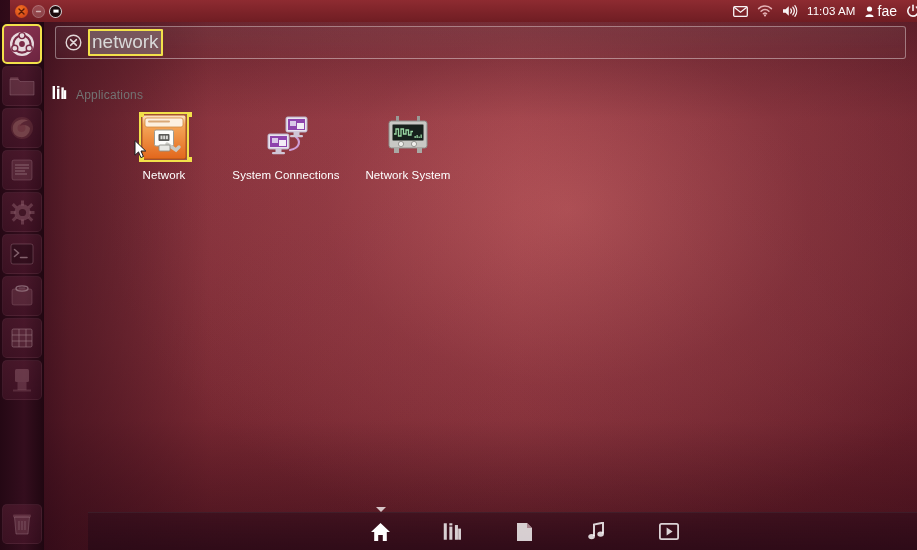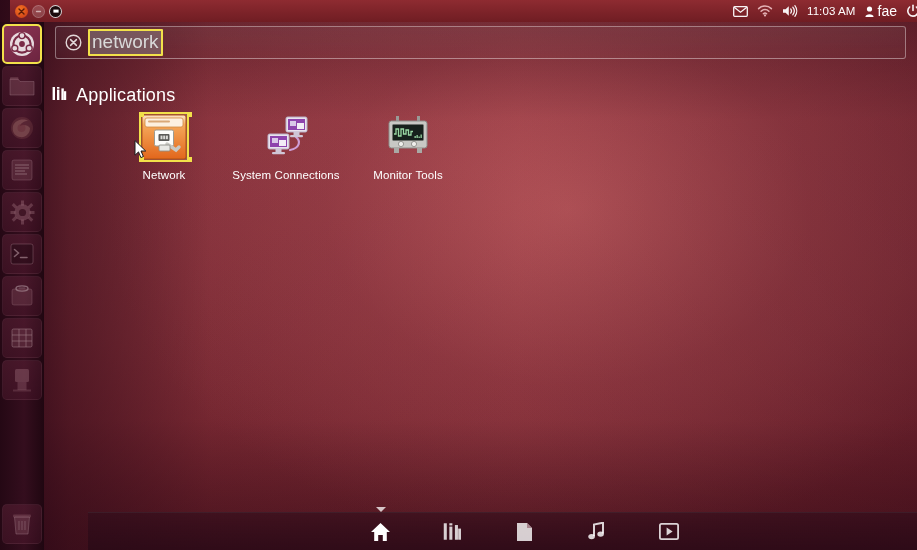--- a/index.html
+++ b/index.html
@@ -83,21 +83,21 @@
     background:rgba(150,150,150,0.42);
     border:2px solid #f2e14a; border-radius:1px;
     padding:1px 2px 3px 2px;
     font-weight:400;
   }
 
   
   #cat-header {
     position:absolute; top:63px; left:8px; display:flex; align-items:center; gap:9px;
   }
-  #cat-header .cat-label { color:#ffffff; font-size:18px; font-weight:400; letter-spacing:.2px; }
+  #cat-header .cat-label { color:#737373; font-size:12px; font-weight:400; letter-spacing:.2px; }
 
   
   #results {
     position:absolute; top:88px; left:60px; width:800px;
     display:flex; flex-wrap:wrap;
   }
   .result {
     width:120px; display:flex; flex-direction:column; align-items:center;
     padding-top:2px; margin-right:2px;
   }
@@ -406,21 +406,21 @@
                 <rect x="31.5" y="20" width="1.3" height="3"></rect>
               <rect x="33.5" y="21.5" width="1.3" height="1.5"></rect>
                 <rect x="35.5" y="19.5" width="1.3" height="3.5"></rect>
             </g>
             <circle cx="16" cy="29" r="2.6" fill="#efefec" stroke="#8d8d89" stroke-width="0.9"></circle>
             <circle cx="29" cy="29" r="2.6" fill="#efefec" stroke="#8d8d89" stroke-width="0.9"></circle>
             <rect x="9" y="33" width="5" height="5" fill="#a9a9a5"></rect>
             <rect x="32" y="33" width="5" height="5" fill="#a9a9a5"></rect>
           </svg>
         </div>
-        <div class="rlabel">Monitor Tools</div>
+        <div class="rlabel">Network System</div>
       </div>
 
 
     </div>
 
     <div id="lensbar">
 
       <div class="lens">
         <span class="marker"></span>
         <svg width="21" height="20" viewBox="0 0 21 20">

